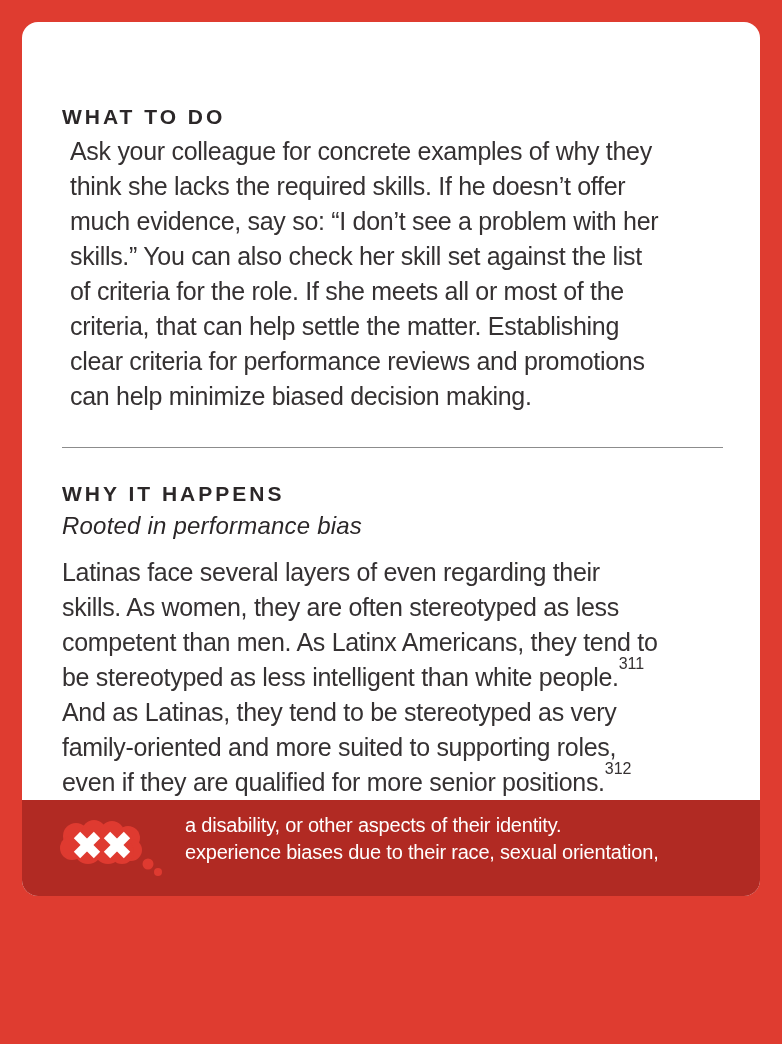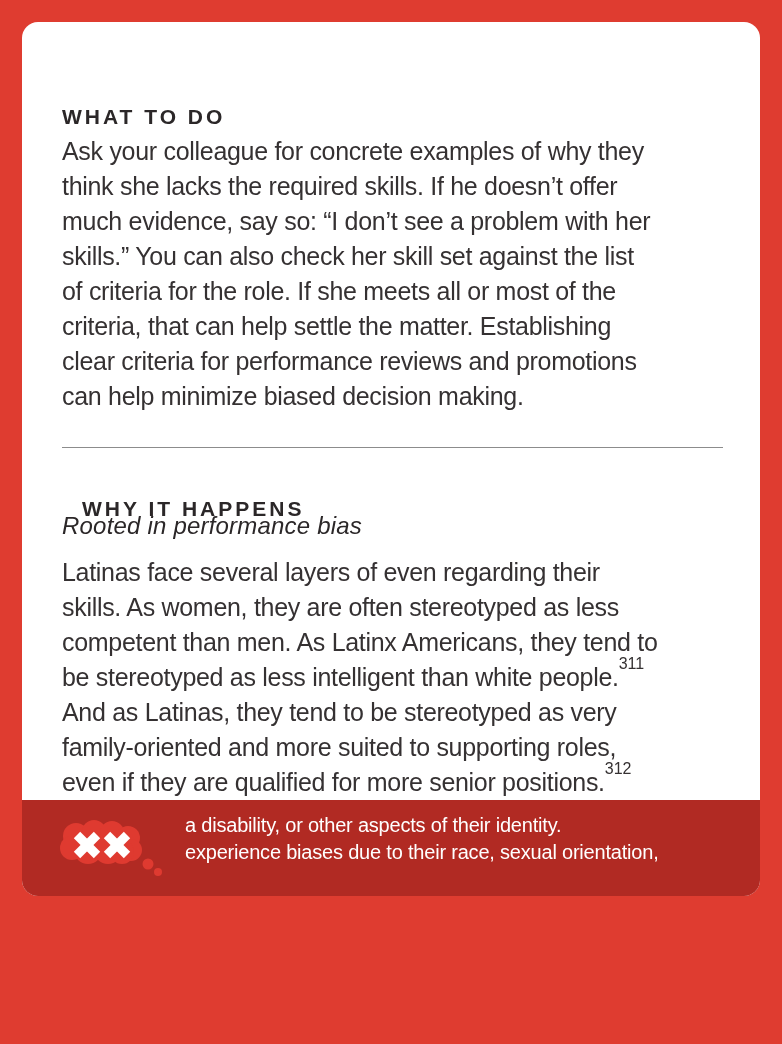--- a/index.html
+++ b/index.html
@@ -32,40 +32,40 @@
     position:absolute;
     left:40px;
     font-size:21px;
     line-height:26px;
     font-weight:bold;
     letter-spacing:3px;
     color:var(--heading-text);
     white-space:nowrap;
   }
   .heading-what{ top:82px; }
-  .heading-why{ top:474px;margin-left:20px; }
+  .heading-why{ top:459px; }
   .subheading{
     position:absolute;
     left:40px; top:489px;
     font-size:24px;
     line-height:30px;
     font-style:italic;
     color:var(--heading-text);
     letter-spacing:0.2px;
     white-space:nowrap;
   }
   .para{
     position:absolute;
     left:40px;
     width:698px;
     color:var(--body-text);
     font-size:25px;
     letter-spacing:-0.3px;
   }
-  .para-what{ top:112px; }
+  .para-what{ top:112px;margin-left:8px; }
   .para-why{ top:533px; }
   .para .line{
     height:35px;
     line-height:35px;
     white-space:nowrap;
   }
   .para .line sup{
     font-size:16px;
     letter-spacing:0;
     position:relative;

